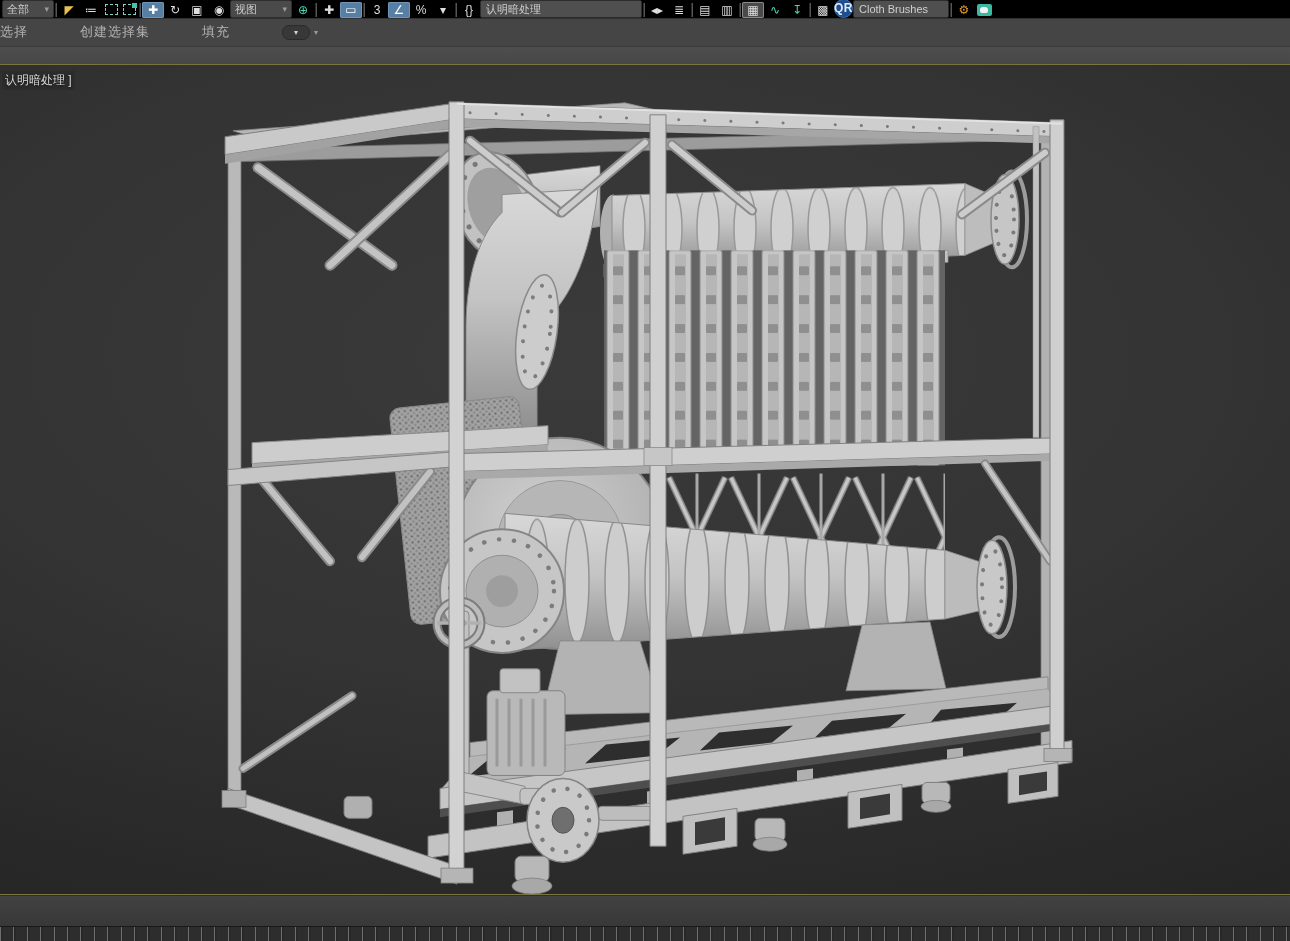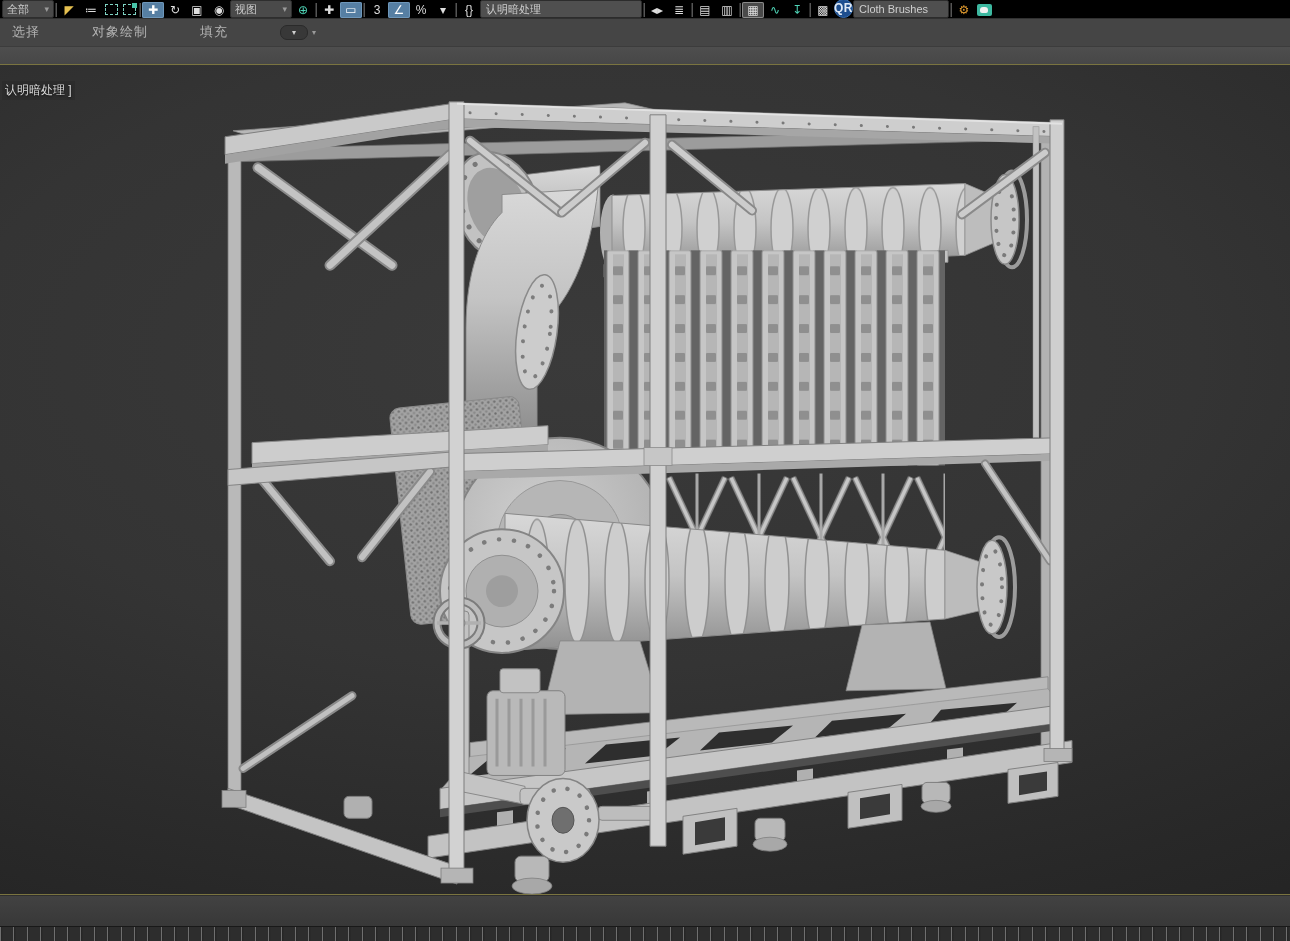--- a/index.html
+++ b/index.html
@@ -23,33 +23,33 @@
              font-size:12px;font-weight:bold;letter-spacing:.5px;border:1px solid #3a6fb0;}
   .sep{width:1px;height:14px;background:#2b2b2b;border-right:1px solid #555;flex:0 0 auto;align-self:flex-end;margin:0 1px 1px 1px;}
   .db{width:11px;height:9px;border:1px dashed #7fd4c4;display:inline-block;position:relative;}
   .db.sol::after{content:"";position:absolute;right:-2px;top:-2px;width:5px;height:5px;background:#47c2a8;}
   .tp{width:15px;height:12px;background:#3db8a0;border-radius:2px;display:inline-block;position:relative;}
   .tp::after{content:"";position:absolute;left:3px;top:3px;width:8px;height:6px;background:#f2f2f2;
              border-radius:3px 3px 2px 2px;}
   .tp::before{content:"";position:absolute;left:1px;top:4px;border:2px solid transparent;border-right:3px solid #f2f2f2;}
 
   
-  .ribbon-tabs{height:27px;background:#454545;display:flex;align-items:center;padding-left:12px;
+  .ribbon-tabs{height:27px;background:#454545;display:flex;align-items:center;
                border-bottom:1px solid #3c3c3c;}
   .rtab{color:#b4b4b4;font-size:13px;margin-right:52px;cursor:default;letter-spacing:1px;}
   .rmin{width:26px;height:13px;background:#383838;border:1px solid #2a2a2a;border-radius:7px;display:flex;
         align-items:center;justify-content:center;color:#cfcfcf;font-size:8px;}
   .rmin-car{color:#9a9a9a;font-size:8px;margin-left:4px;}
   .ribbon-body{height:17px;background:linear-gradient(#4e4e4e,#474747);}
 
   
   .viewport{position:relative;height:835px;border-top:1px solid #7a7440;border-bottom:1px solid #7a7440;
             box-sizing:border-box;
             background:radial-gradient(120% 95% at 45% 35%, #3a3a3a 0%, #343434 40%, #282828 72%, #1f1f1f 100%);}
-  .vp-label{position:absolute;left:2px;top:16px;color:#dcdcdc;font-size:12px;z-index:5;
+  .vp-label{position:absolute;left:2px;top:6px;color:#dcdcdc;font-size:12px;z-index:5;
             text-shadow:0 1px 2px rgba(0,0,0,.7);background:rgba(30,30,30,.25);padding:1px 3px;}
   .model-svg{position:absolute;left:0;top:0;display:block;}
 
   
   .trackstrip{height:30px;background:linear-gradient(#424242,#383838);border-top:1px solid #2e2e2e;}
   .ruler{height:14px;background-color:#2d2d2d;border-top:1px solid #191919;
          background-image:repeating-linear-gradient(to right, #6f6f6f 0px, #6f6f6f 1px, rgba(0,0,0,.18) 1px, rgba(0,0,0,0) 3px, rgba(0,0,0,0) 13.4px);}
 </style>
 </head>
 <body>
@@ -108,21 +108,21 @@
       <div class="sep"></div>
       <div class="tbi btn" style="color: rgb(224, 154, 46);">⚙</div>
       <div class="tbi teapot">
         <span class="tp"></span>
       </div>
     </div>
 
   <div class="ribbon-tabs">
     <span id="rtabs" style="display:flex;align-items:center;">
         <span class="rtab">选择</span>
-        <span class="rtab">对象绘制</span>
+        <span class="rtab">创建选择集</span>
         <span class="rtab">填充</span>
       </span>
     <span class="rmin">▾</span>
     <span class="rmin-car">▾</span>
   </div>
   <div class="ribbon-body"></div>
 
   <div class="viewport">
     <div class="vp-label">认明暗处理 ]</div>
 

